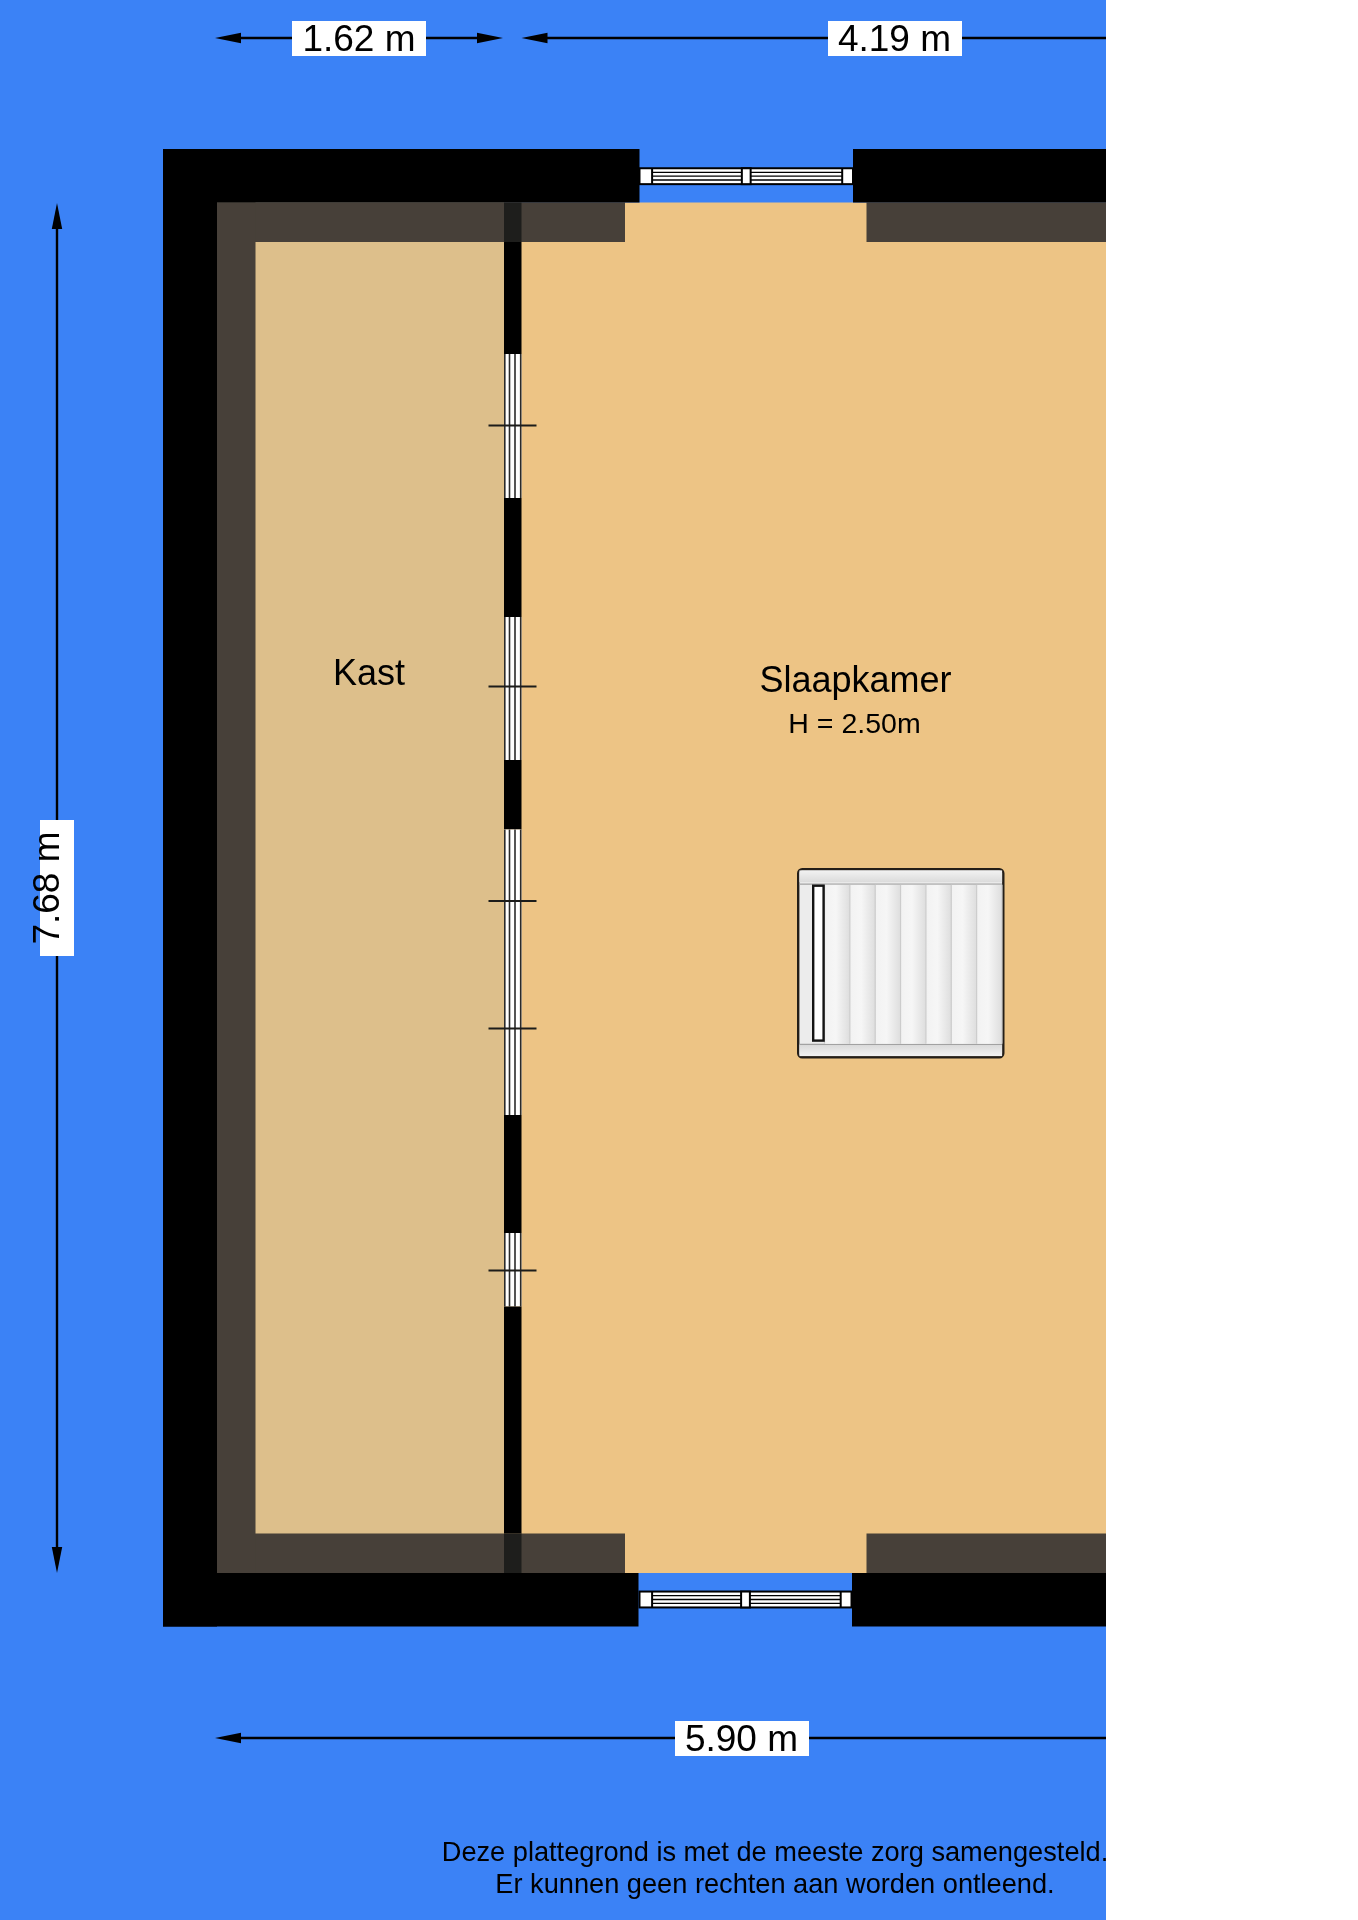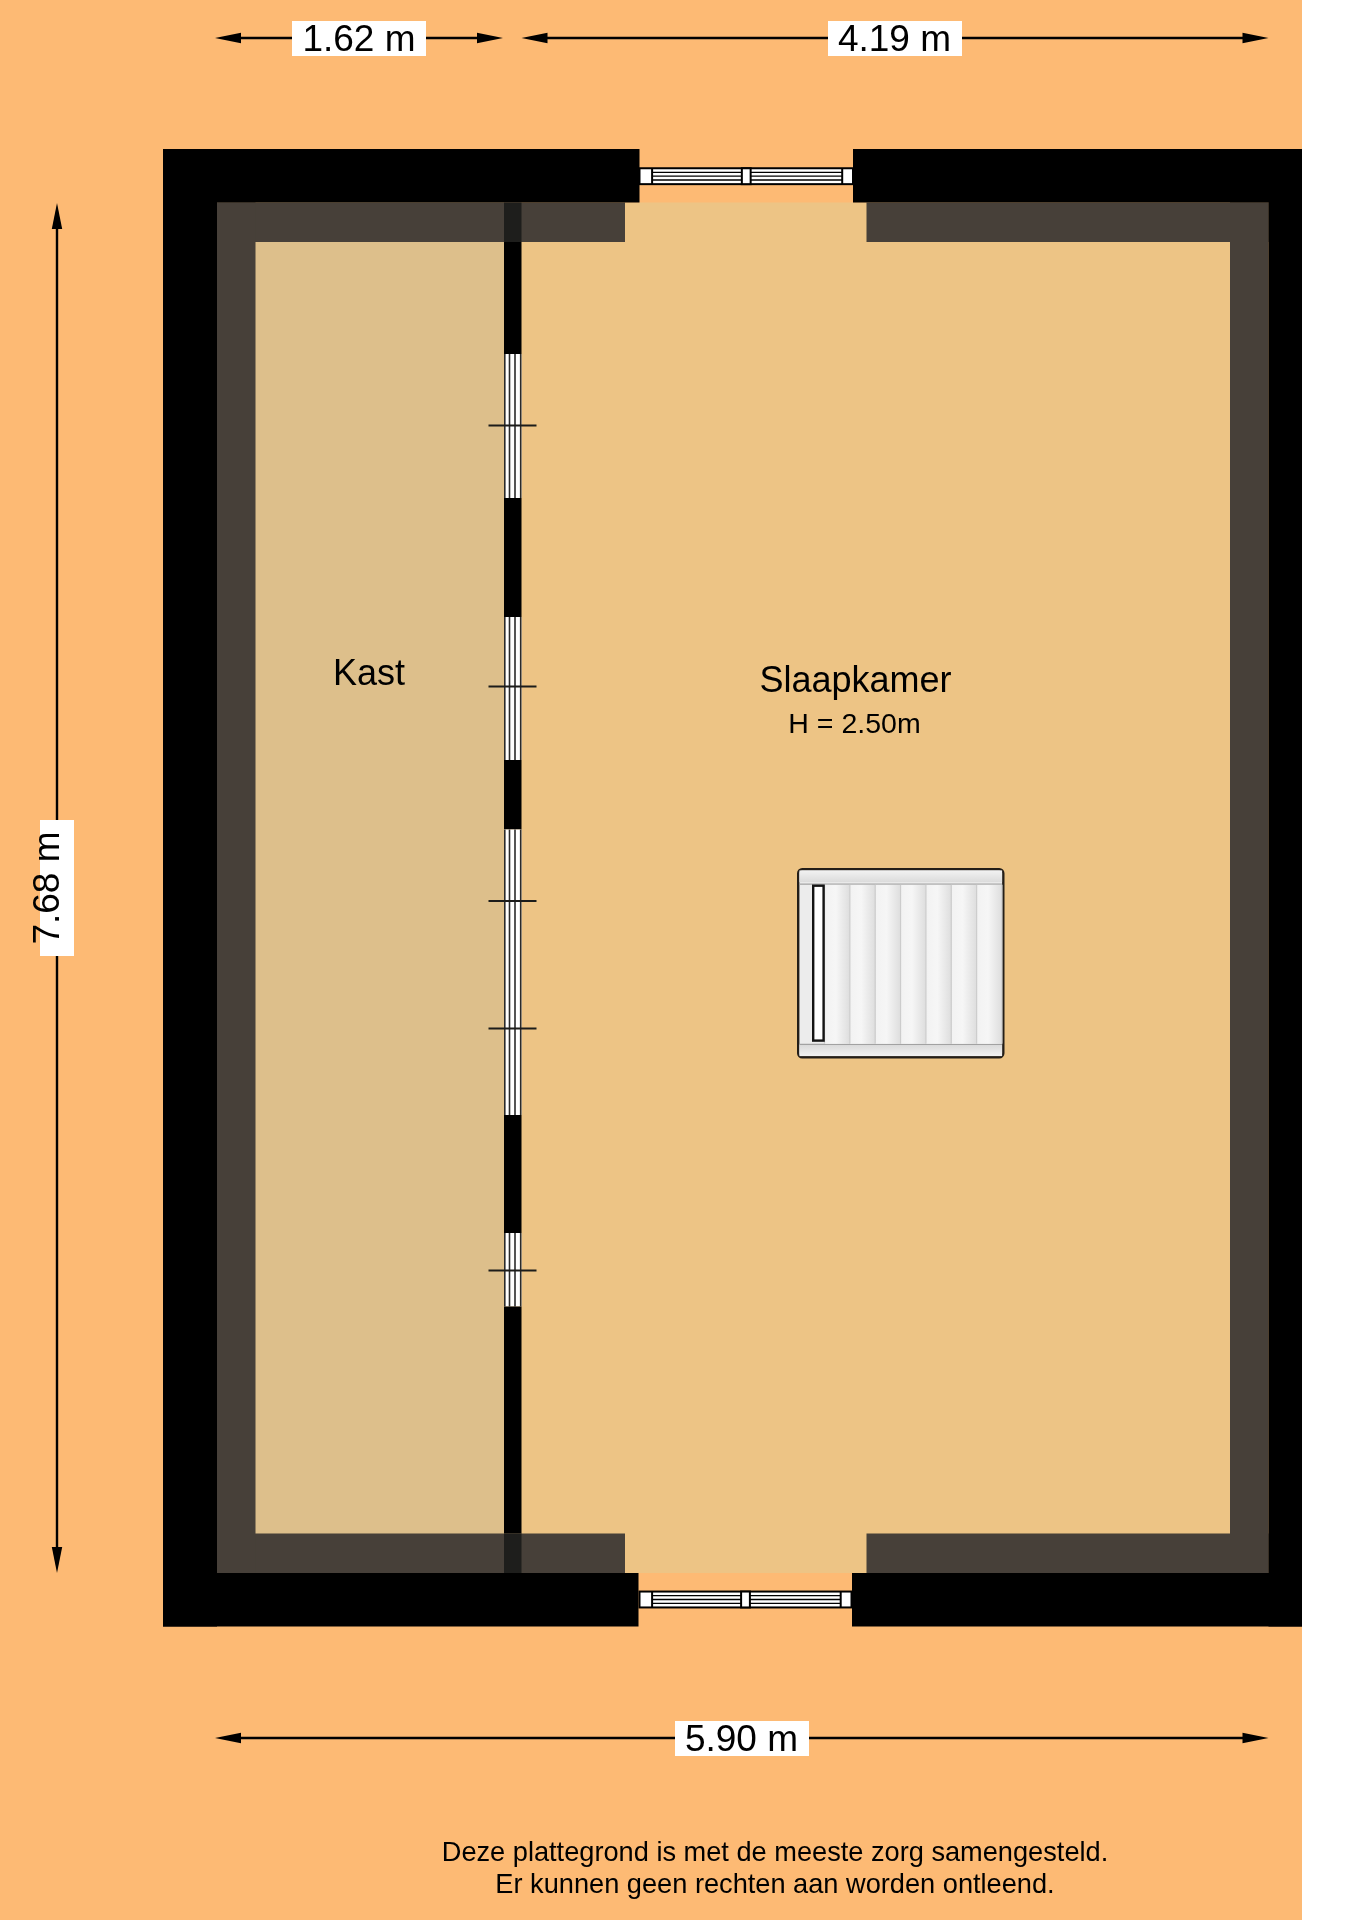--- a/index.html
+++ b/index.html
@@ -1,16 +1,16 @@
 <!DOCTYPE html>
 <html><head>
 <meta charset="utf-8">
 <style>
 html,body{margin:0;padding:0;background:#fff;}
-#page{position:relative;width:1302px;height:1920px;background:#fdba74;overflow:hidden;}
+#page{position:relative;width:1106px;height:1920px;background:#3b82f6;overflow:hidden;}
 svg{display:block;}
 text{font-family:"Liberation Sans",sans-serif;fill:#000;}
 </style>
 </head>
 <body>
 
 <div id="page">
 <svg width="1358" height="1920" viewBox="0 0 1358 1920">
 <defs>
 <linearGradient id="tread" x1="0" y1="0" x2="1" y2="0">

